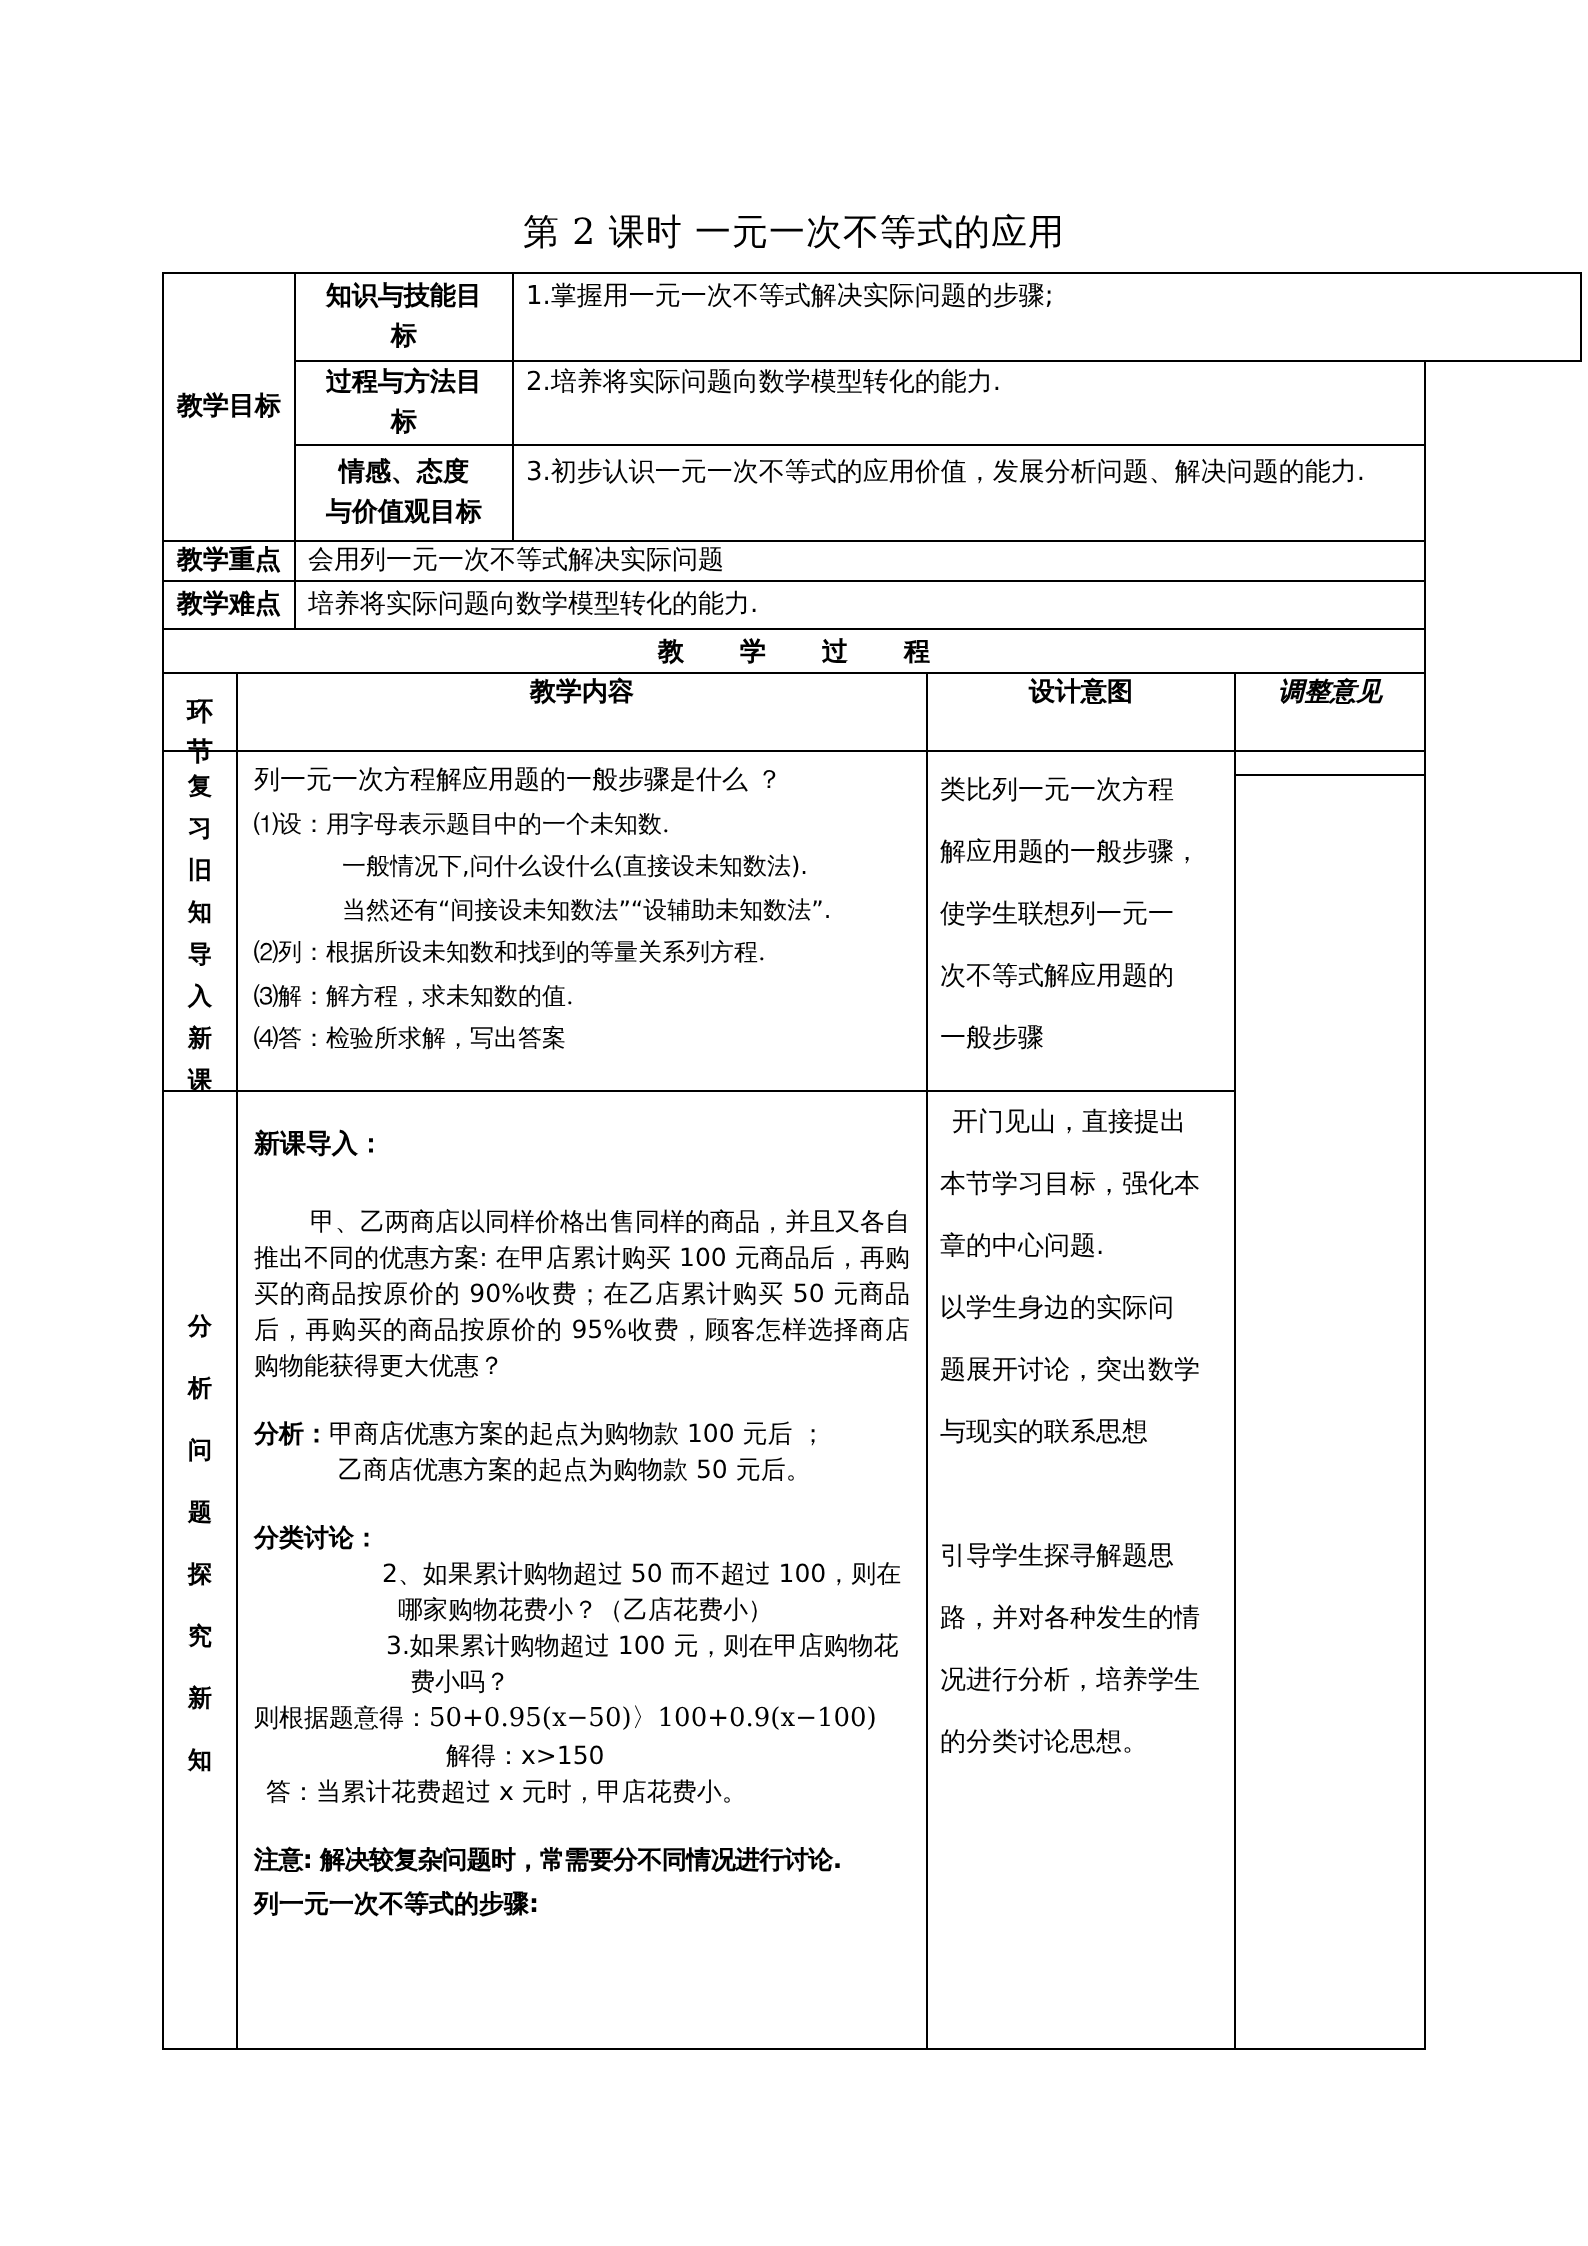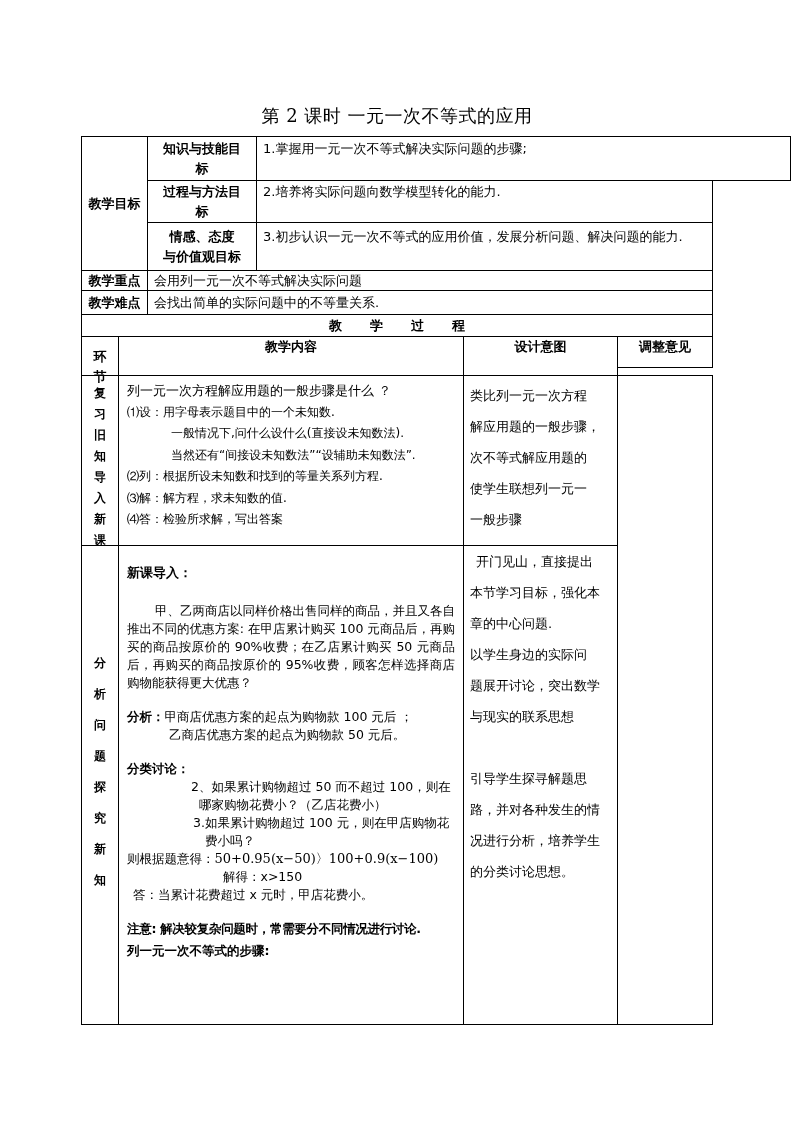--- a/index.html
+++ b/index.html
@@ -55,37 +55,37 @@
   <span>教学重点</span>
 </div>
 <div class="cell txt" style="left:147px;top:270px;width:566px;height:21px;padding:0 6px;line-height:19px;">
   <span>会用列一元一次不等式解决实际问题</span>
 </div>
 
 <div class="cell txt bold" style="left:81px;top:290px;width:67px;height:25px;text-align:center;line-height:23px;">
   <span>教学难点</span>
 </div>
 <div class="cell txt" style="left:147px;top:290px;width:566px;height:25px;padding:0 6px;line-height:23px;">
-  <span>会找出简单的实际问题中的不等量关系.</span>
+  <span>培养将实际问题向数学模型转化的能力.</span>
 </div>
 
 <div class="cell center" style="left:81px;top:314px;width:632px;height:23px;">
   <span class="proc-title" style="padding-left:28px;">教学过程</span>
 </div>
 
 <div class="cell hdr" style="left:81px;top:336px;width:38px;height:40px;text-align:center;line-height:20px;padding-top:10px;">
   <div style="width:14px;margin:0 auto;word-break:break-all;">环节</div>
 </div>
 <div class="cell hdr" style="left:118px;top:336px;width:346px;height:40px;text-align:center;line-height:20px;">
   <span>教学内容</span>
 </div>
 <div class="cell hdr" style="left:463px;top:336px;width:155px;height:40px;text-align:center;line-height:20px;">
   <span>设计意图</span>
 </div>
-<div class="cell hdr" style="left:617px;top:336px;width:96px;height:32px;text-align:center;line-height:20px;">
+<div class="cell hdr" style="left:617px;top:336px;width:96px;height:52px;text-align:center;line-height:20px;font-style:italic;">
   <span>调整意见</span>
 </div>
 
 <div class="cell" style="left:81px;top:375px;width:38px;height:171px;padding-top:2px;">
   <div class="vert">复</div>
   <div class="vert" style="margin-top:-10px;">习</div>
   <div class="vert" style="margin-top:-10px;">旧</div>
   <div class="vert" style="margin-top:-10px;">知</div>
   <div class="vert" style="margin-top:-10px;">导</div>
   <div class="vert" style="margin-top:-10px;">入</div>
@@ -99,22 +99,22 @@
   <p style="padding-left:44px;">一般情况下,问什么设什么(直接设未知数法).</p>
   <p style="padding-left:44px;">当然还有“间接设未知数法”“设辅助未知数法”.</p>
   <p style="font-family:'DejaVu Serif','Liberation Serif',serif;">⑵列：根据所设未知数和找到的等量关系列方程.</p>
   <p style="font-family:'DejaVu Serif','Liberation Serif',serif;">⑶解：解方程，求未知数的值.</p>
   <p style="font-family:'DejaVu Serif','Liberation Serif',serif;">⑷答：检验所求解，写出答案</p>
 </div>
 
 <div class="cell intent" style="left:463px;top:375px;width:155px;height:171px;padding:4px 6px;">
   <p>类比列一元一次方程</p>
   <p>解应用题的一般步骤，</p>
+  <p>使学生联想列一元一</p>
   <p>次不等式解应用题的</p>
-  <p>使学生联想列一元一</p>
   <p>一般步骤</p>
 </div>
 
 <div class="cell" style="left:617px;top:375px;width:96px;height:650px;"></div>
 
 <div class="cell" style="left:81px;top:545px;width:38px;height:480px;padding-top:102px;">
   <div class="vert">分</div>
   <div class="vert">析</div>
   <div class="vert">问</div>
   <div class="vert">题</div>

